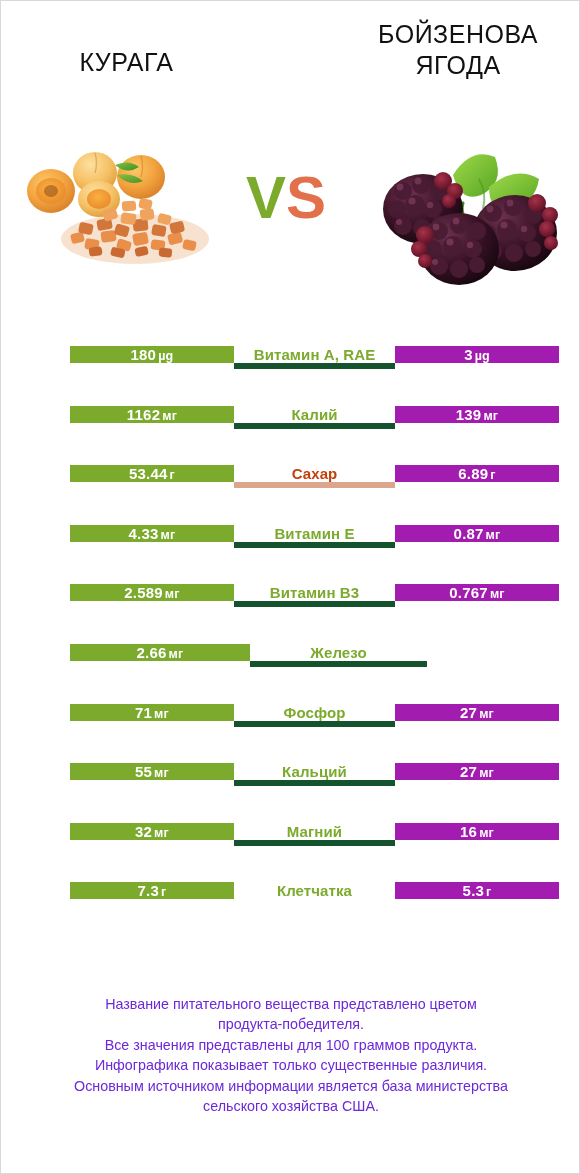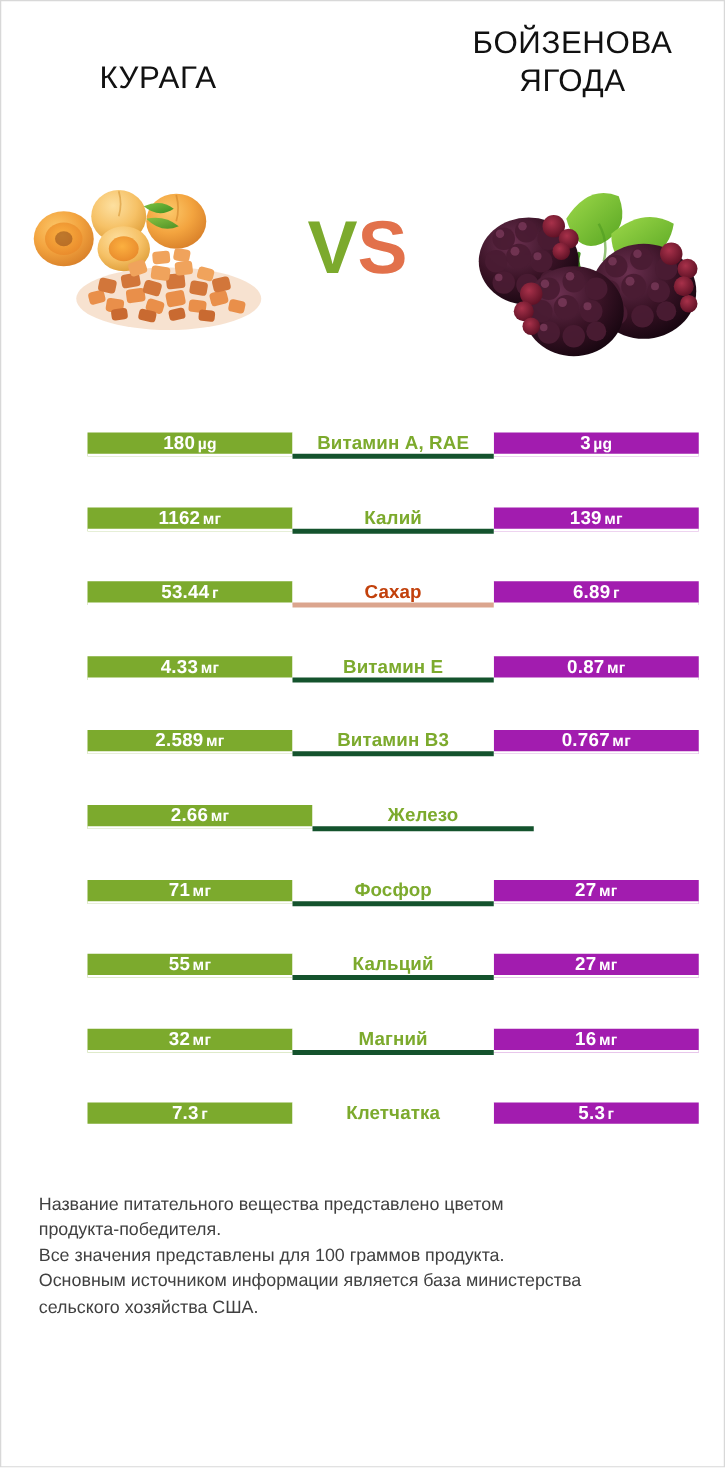--- a/index.html
+++ b/index.html
@@ -121,21 +121,21 @@
     color: #ffffff;
     border-bottom: 2px solid #ffffff;
   }
   .row:last-child .cell-left,
   .row:last-child .cell-right {
     border-bottom: none;
   }
   .cell-mid {
     width: 177px;
     background: #ffffff;
-    border-bottom: 4px solid #14532d;
+    border-bottom: 6px solid #14532d;
     position: relative;
   }
   .row:last-child .cell-mid { border-bottom: none; }
   .cell-mid.win-right { border-bottom-color: #dba58e; }
 
   .val {
     font-size: 15px;
     font-weight: 700;
     letter-spacing: 0.2px;
     white-space: nowrap;
@@ -151,24 +151,24 @@
     letter-spacing: 0.1px;
     white-space: nowrap;
   }
   .label.green { color: #7caa2d; }
   .label.orange { color: #c2410c; }
 
   
   .footer {
     position: absolute;
     left: 30px;
-    top: 953px;
+    top: 993px;
     width: 520px;
-    text-align: left;
-    color: #404040;
+    text-align: center;
+    color: #6d28d9;
     font-size: 14.3px;
     line-height: 20.4px;
     font-family: "Liberation Sans", sans-serif;
   }
   .footer div { white-space: nowrap; }
 </style>
 </head>
 <body>
 
 <div class="page">
@@ -474,17 +474,18 @@
         <div class="cell cell-right">
           <span class="val">5.3<span class="unit">г</span></span>
         </div>
       </div>
     </div>
 
   <div class="footer">
     <div>Название питательного вещества представлено цветом</div>
     <div>продукта-победителя.</div>
     <div>Все значения представлены для 100 граммов продукта.</div>
+    <div>Инфографика показывает только существенные различия.</div>
     <div>Основным источником информации является база министерства</div>
     <div>сельского хозяйства США.</div>
   </div>
 
 </div>
 
 </body></html>

